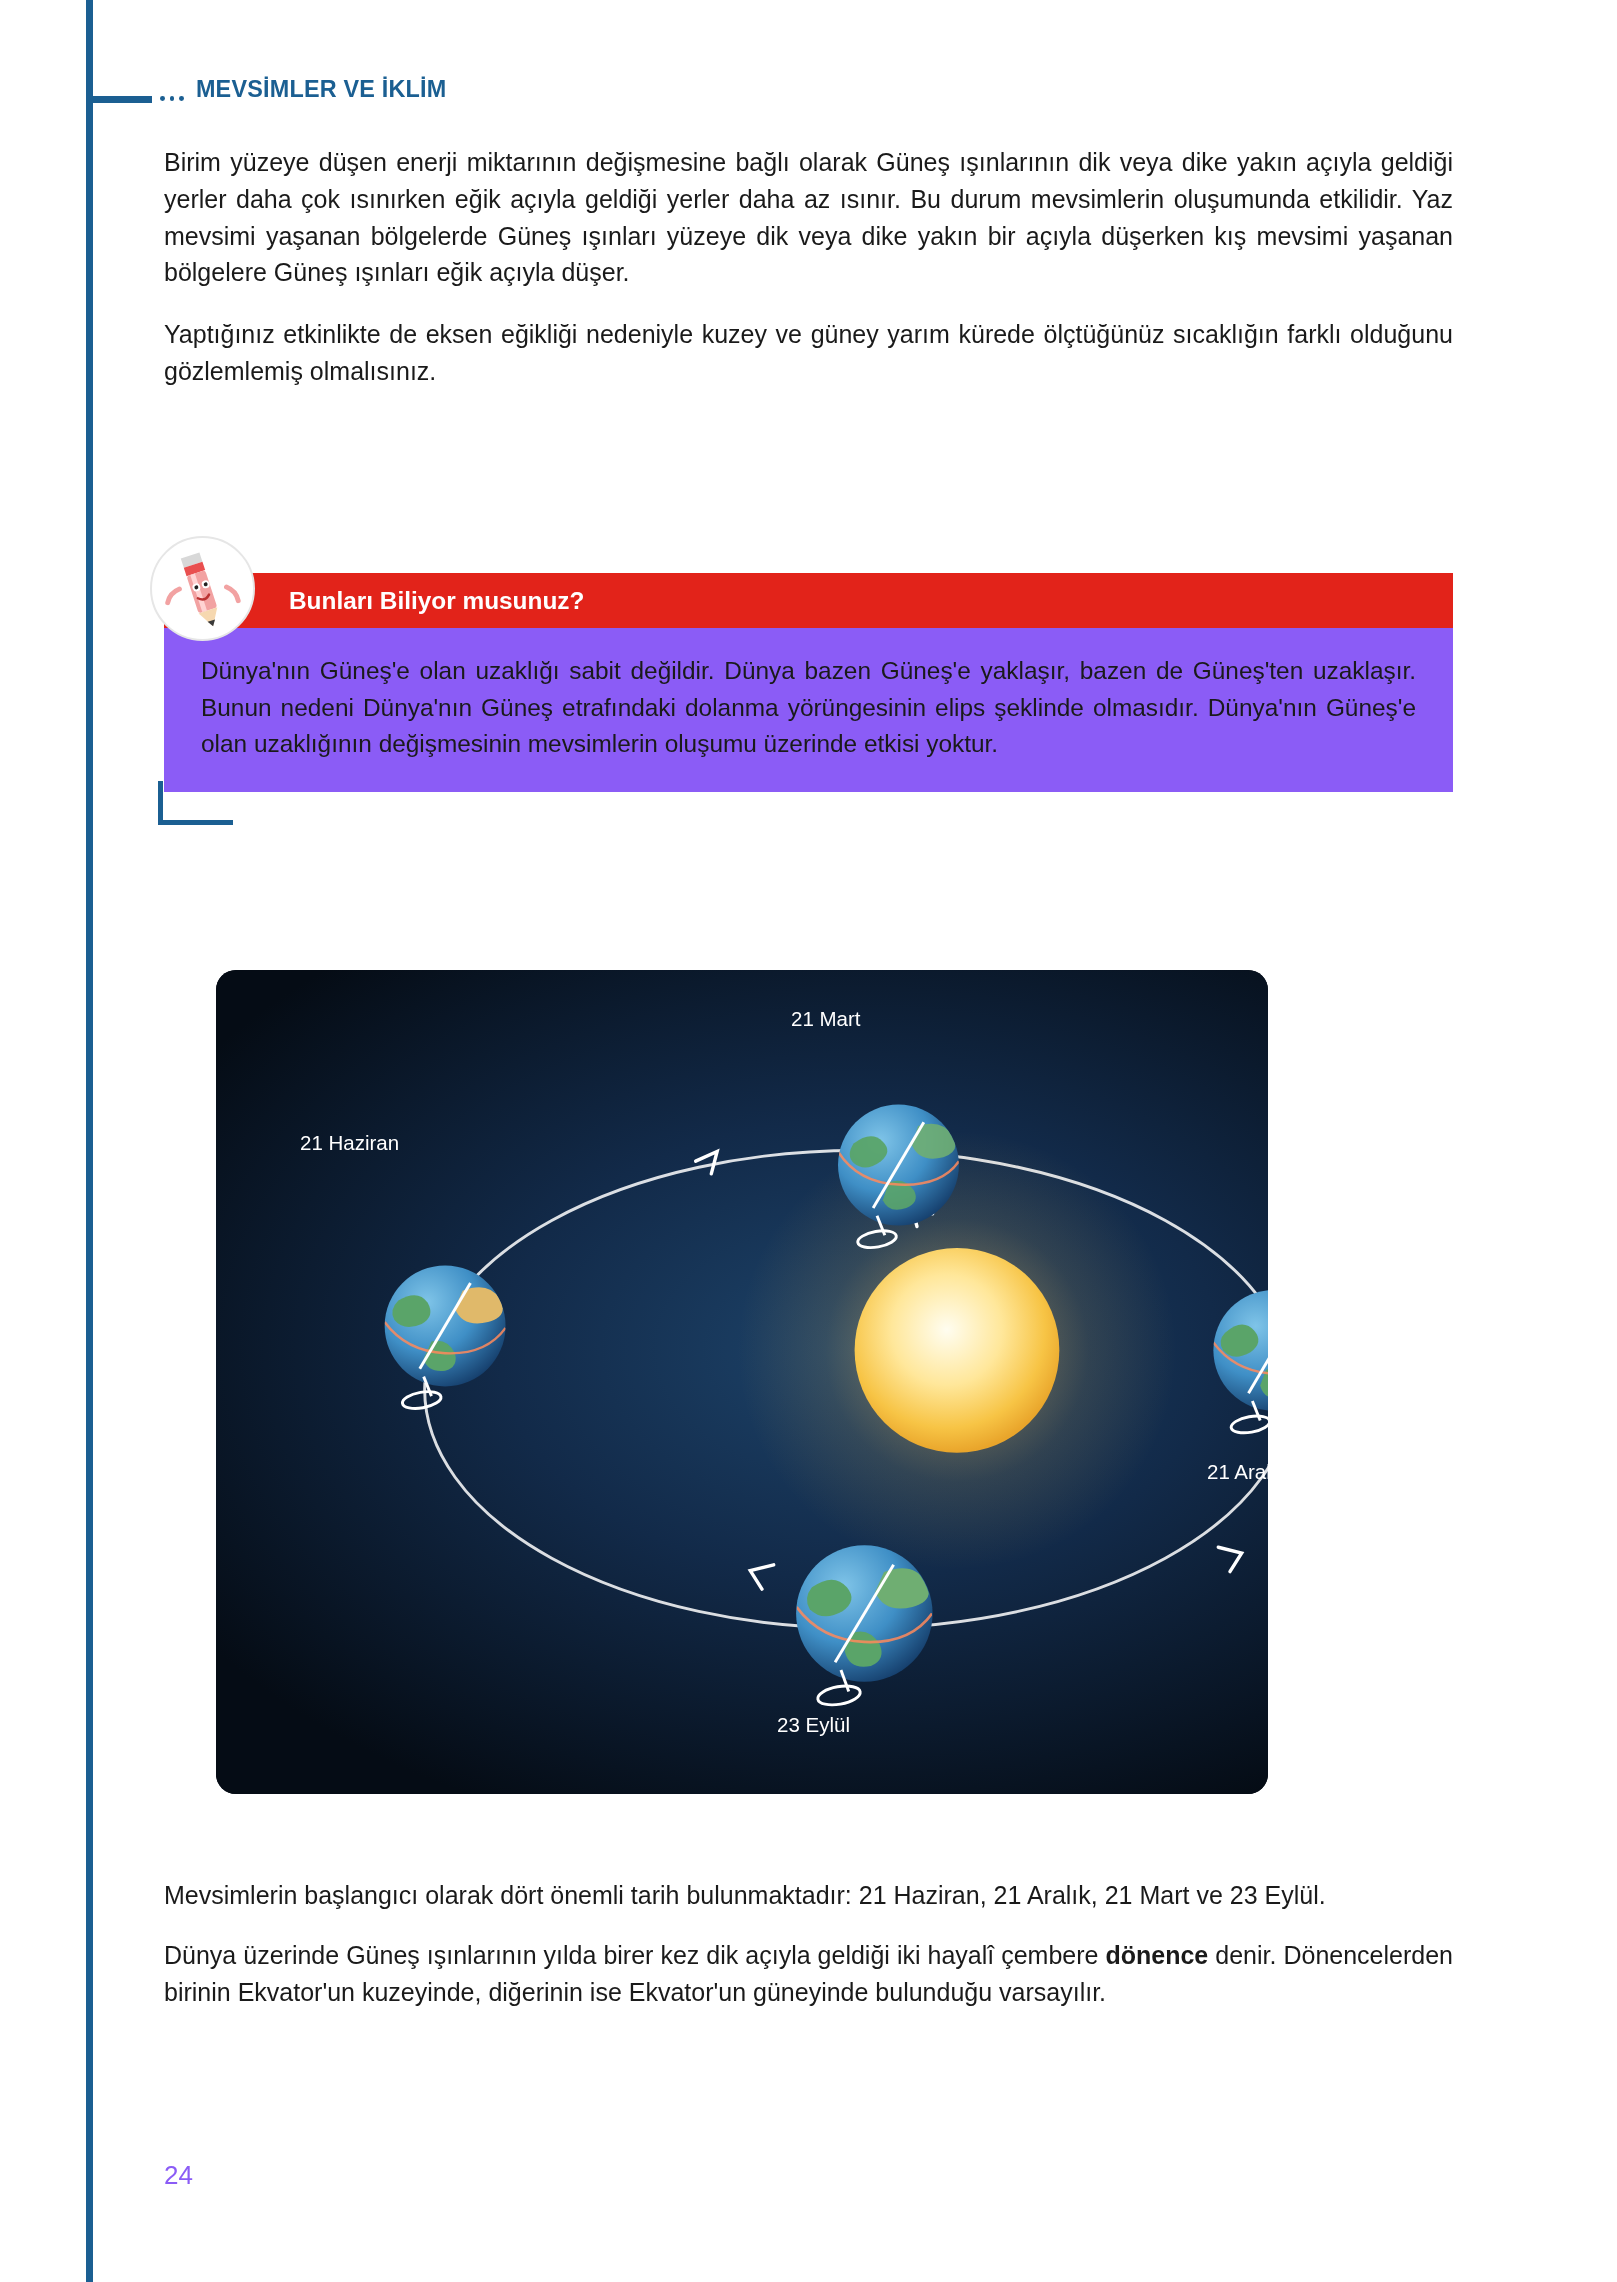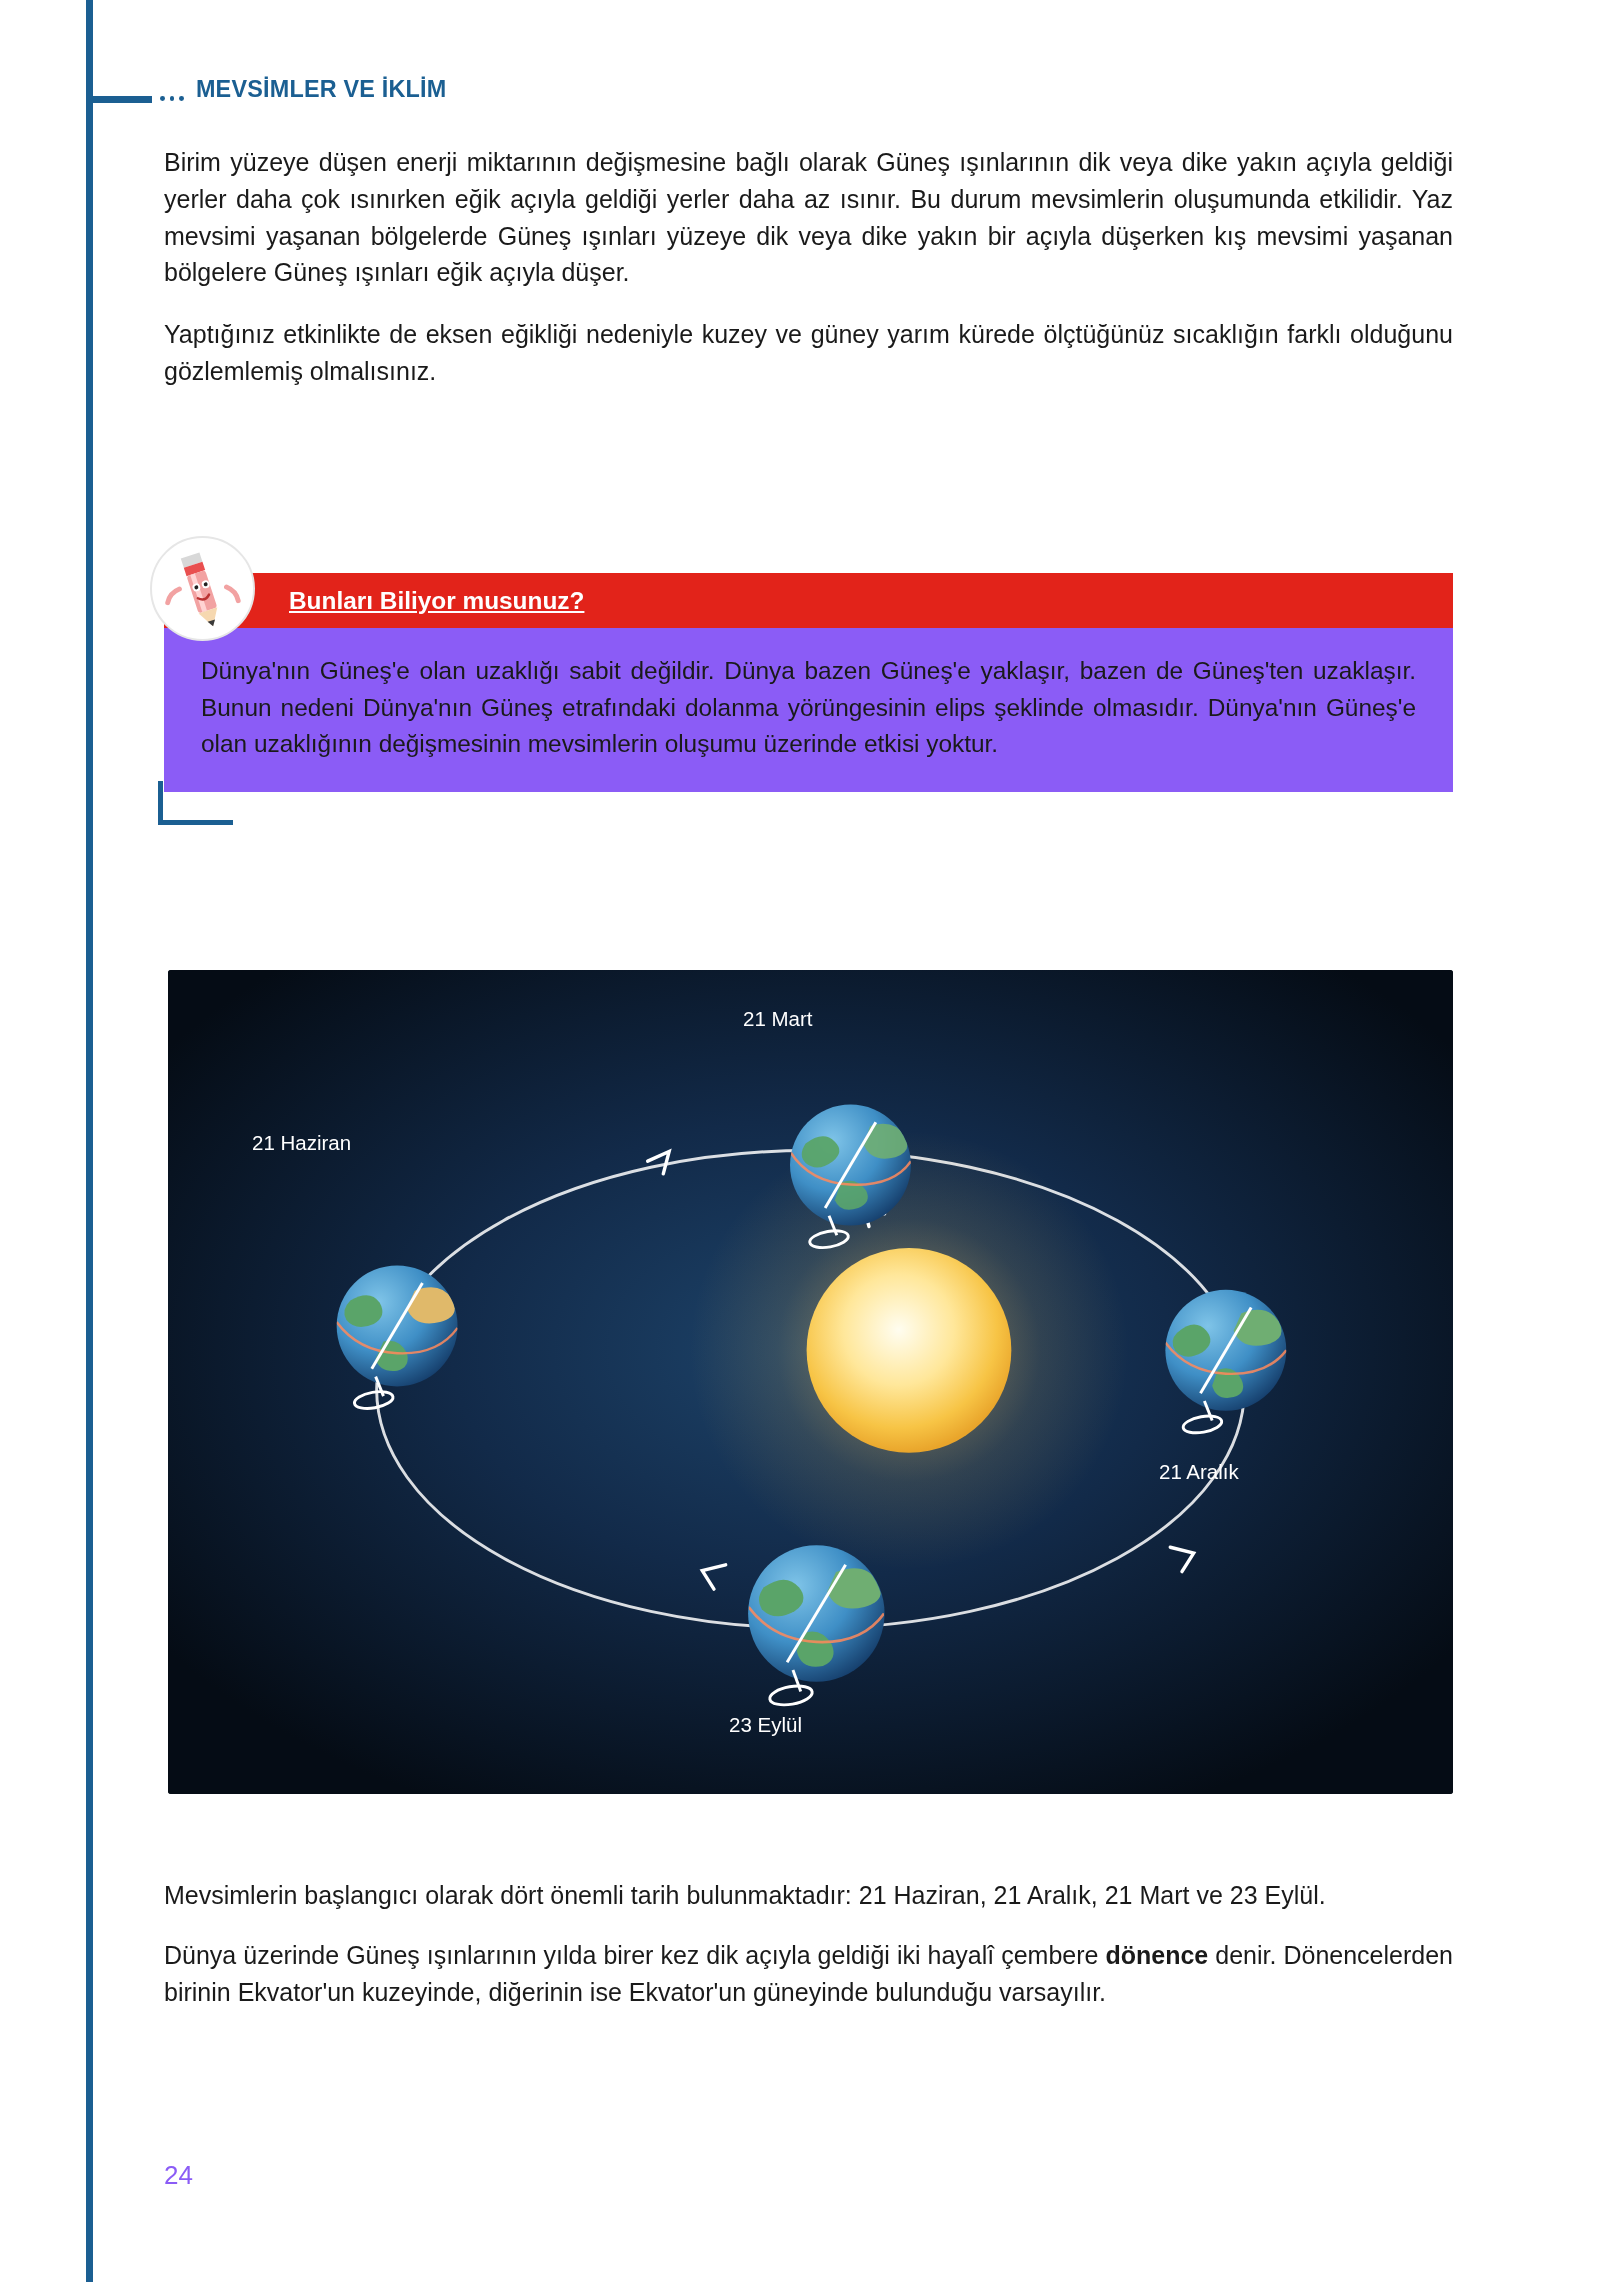--- a/index.html
+++ b/index.html
@@ -91,21 +91,20 @@
     height: 55px;
     background: #e2231a;
     display: flex;
     align-items: center;
   }
   .callout-bar-title {
     margin-left: 125px;
     color: #ffffff;
     font-size: 24.4px;
     font-weight: bold;
-    text-decoration: underline;
   }
   .callout-icon {
     position: absolute;
     left: -13.7px;
     top: -37px;
     width: 101px;
     height: 101px;
     border-radius: 50%;
     background: #ffffff;
     border: 2px solid #e6e6e6;
@@ -131,26 +130,27 @@
   }
 
   
   .figure {
     position: absolute;
     left: 168px;
     top: 970px;
     width: 1285px;
   }
   .figure-frame {
-    width: 1285px;
+    width: 1052px;
     height: 824px;
-    border-radius: 3px;
+    border-radius: 20px;
     background: radial-gradient(ellipse 62% 58% at 50% 46%, #1c3f64 0%, #132c4c 38%, #0a1727 70%, #050c16 100%);
     position: relative;
     overflow: hidden;
+    margin-left: 48px;
   }
   .figure-caption {
     margin-top: 15.6px;
     text-align: center;
     font-size: 20px;
     color: #1a1a1a;
   }
   .figure-caption b { font-weight: bold; }
   .figure-caption i { font-style: italic; }
 

